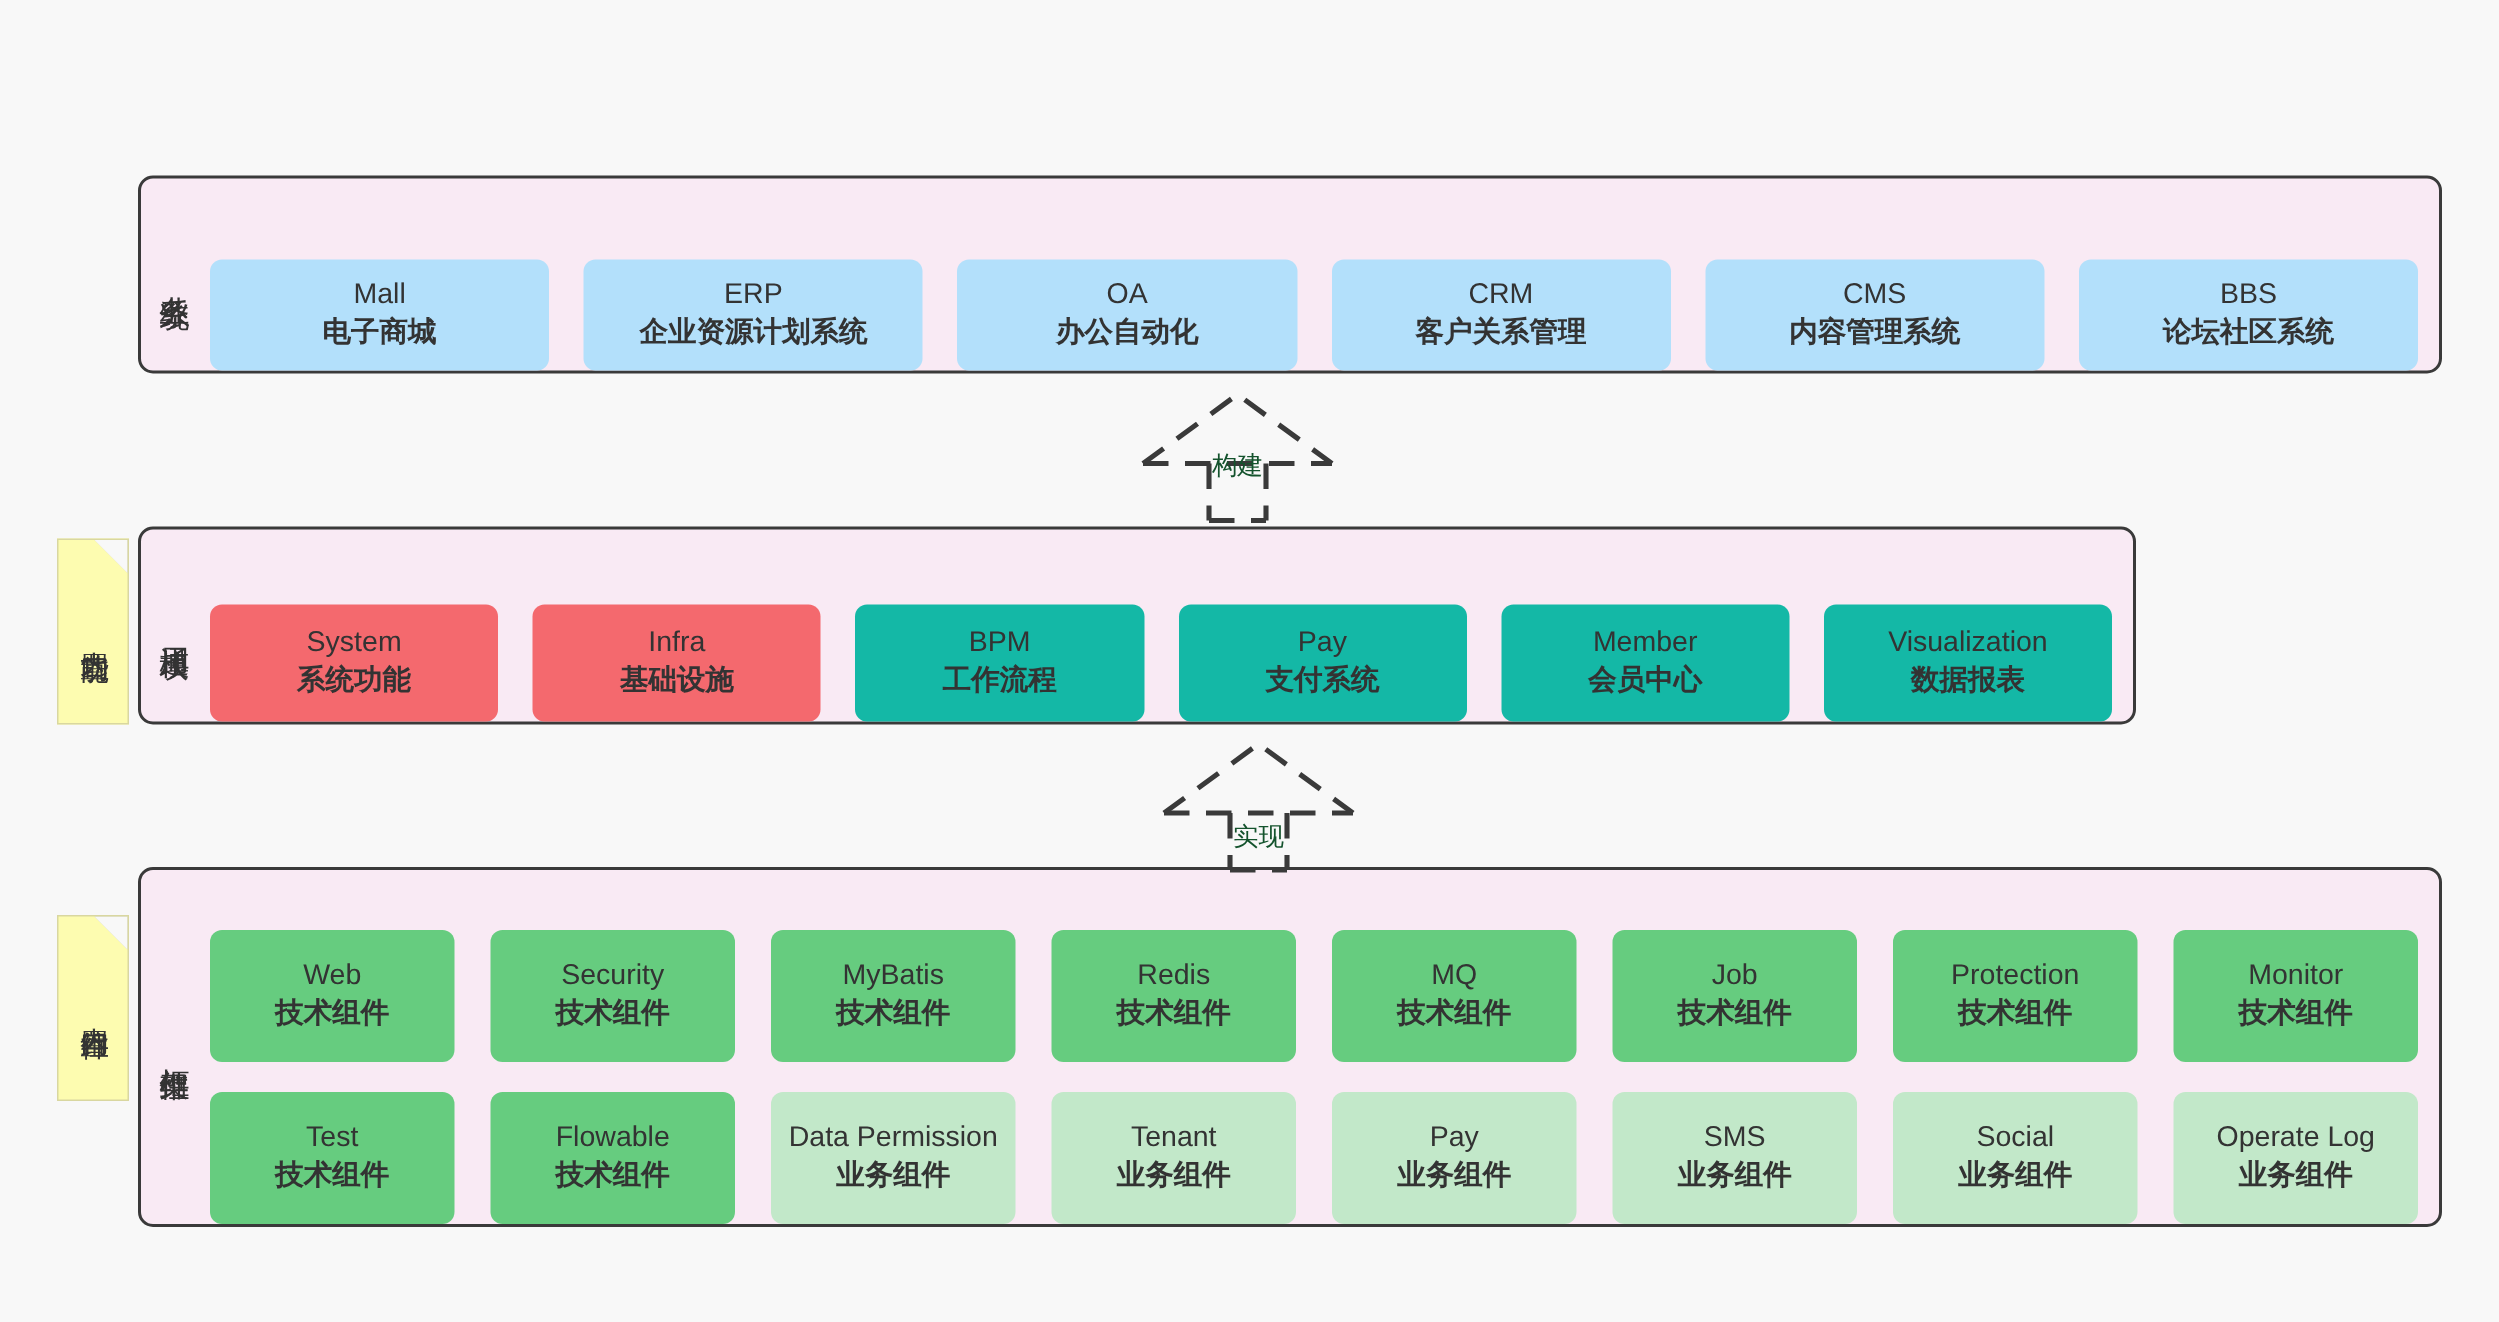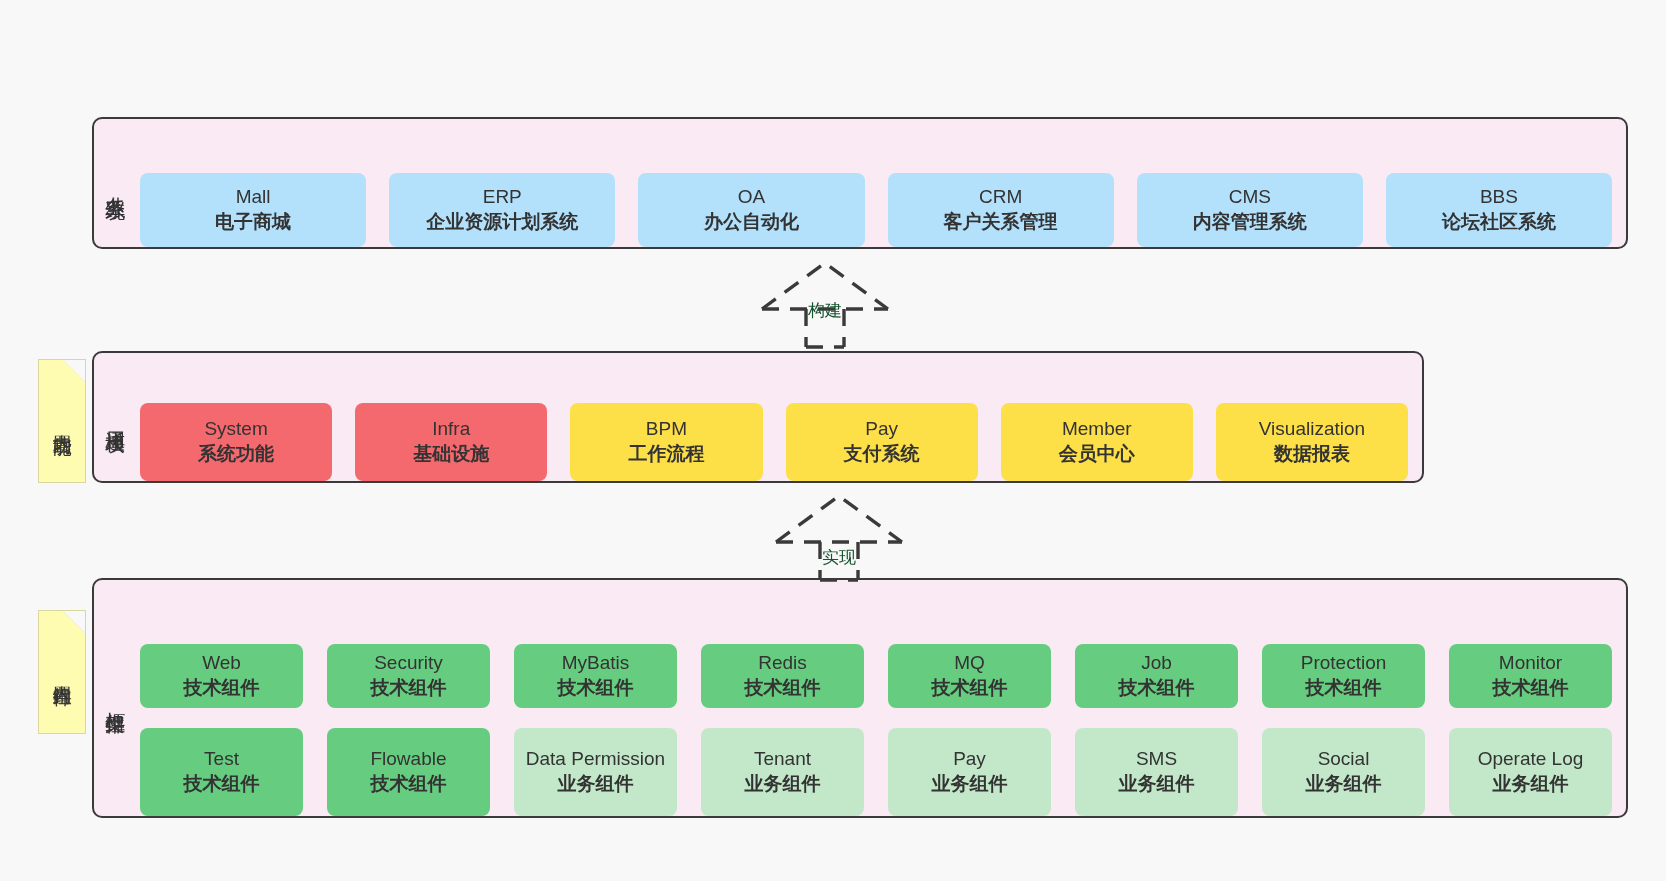--- a/index.html
+++ b/index.html
@@ -80,21 +80,21 @@
     color: #333333;
     padding: 6px 4px;
     min-width: 0;
   }
   .node .en { display: block; white-space: nowrap; }
   .node .cn { display: block; white-space: nowrap; font-weight: bold; }
   .node.wrap .en { white-space: normal; }
 
   .blue   { background: #b3e0fb; }
   .red    { background: #f4696e; }
-  .pink   { background: #fde047; }
+  .pink   { background: #14b8a6; }
   .green  { background: #66cc7f; }
   .lgreen { background: #c2e8c9; }
 
   
   .note {
     position: absolute;
     background: #fdfcb0;
     border: 1px solid #d9d7a0;
     display: flex;
     align-items: center;
@@ -237,21 +237,21 @@
 
   <div class="note" style="left:38px; top:610px; width:48px; height:124px;">
     <span class="fold"></span>
     <span class="fold-edge"></span>
     <span>内置组件</span>
   </div>
 
   <div class="layer" id="layer-framework" style="left:92px; top:578px; width:1536px; height:240px;">
     <div class="layer-title">框架组件</div>
     <div class="layer-body" style="gap:20px;">
-      <div class="row" id="row-fw1" style="height:64px; gap:24px;">
+      <div class="row" id="row-fw1" style="height:88px; gap:24px;">
           <div class="node green">
             <span class="en">Web</span>
             <span class="cn">技术组件</span>
           </div>
           <div class="node green">
             <span class="en">Security</span>
             <span class="cn">技术组件</span>
           </div>
           <div class="node green">
             <span class="en">MyBatis</span>

